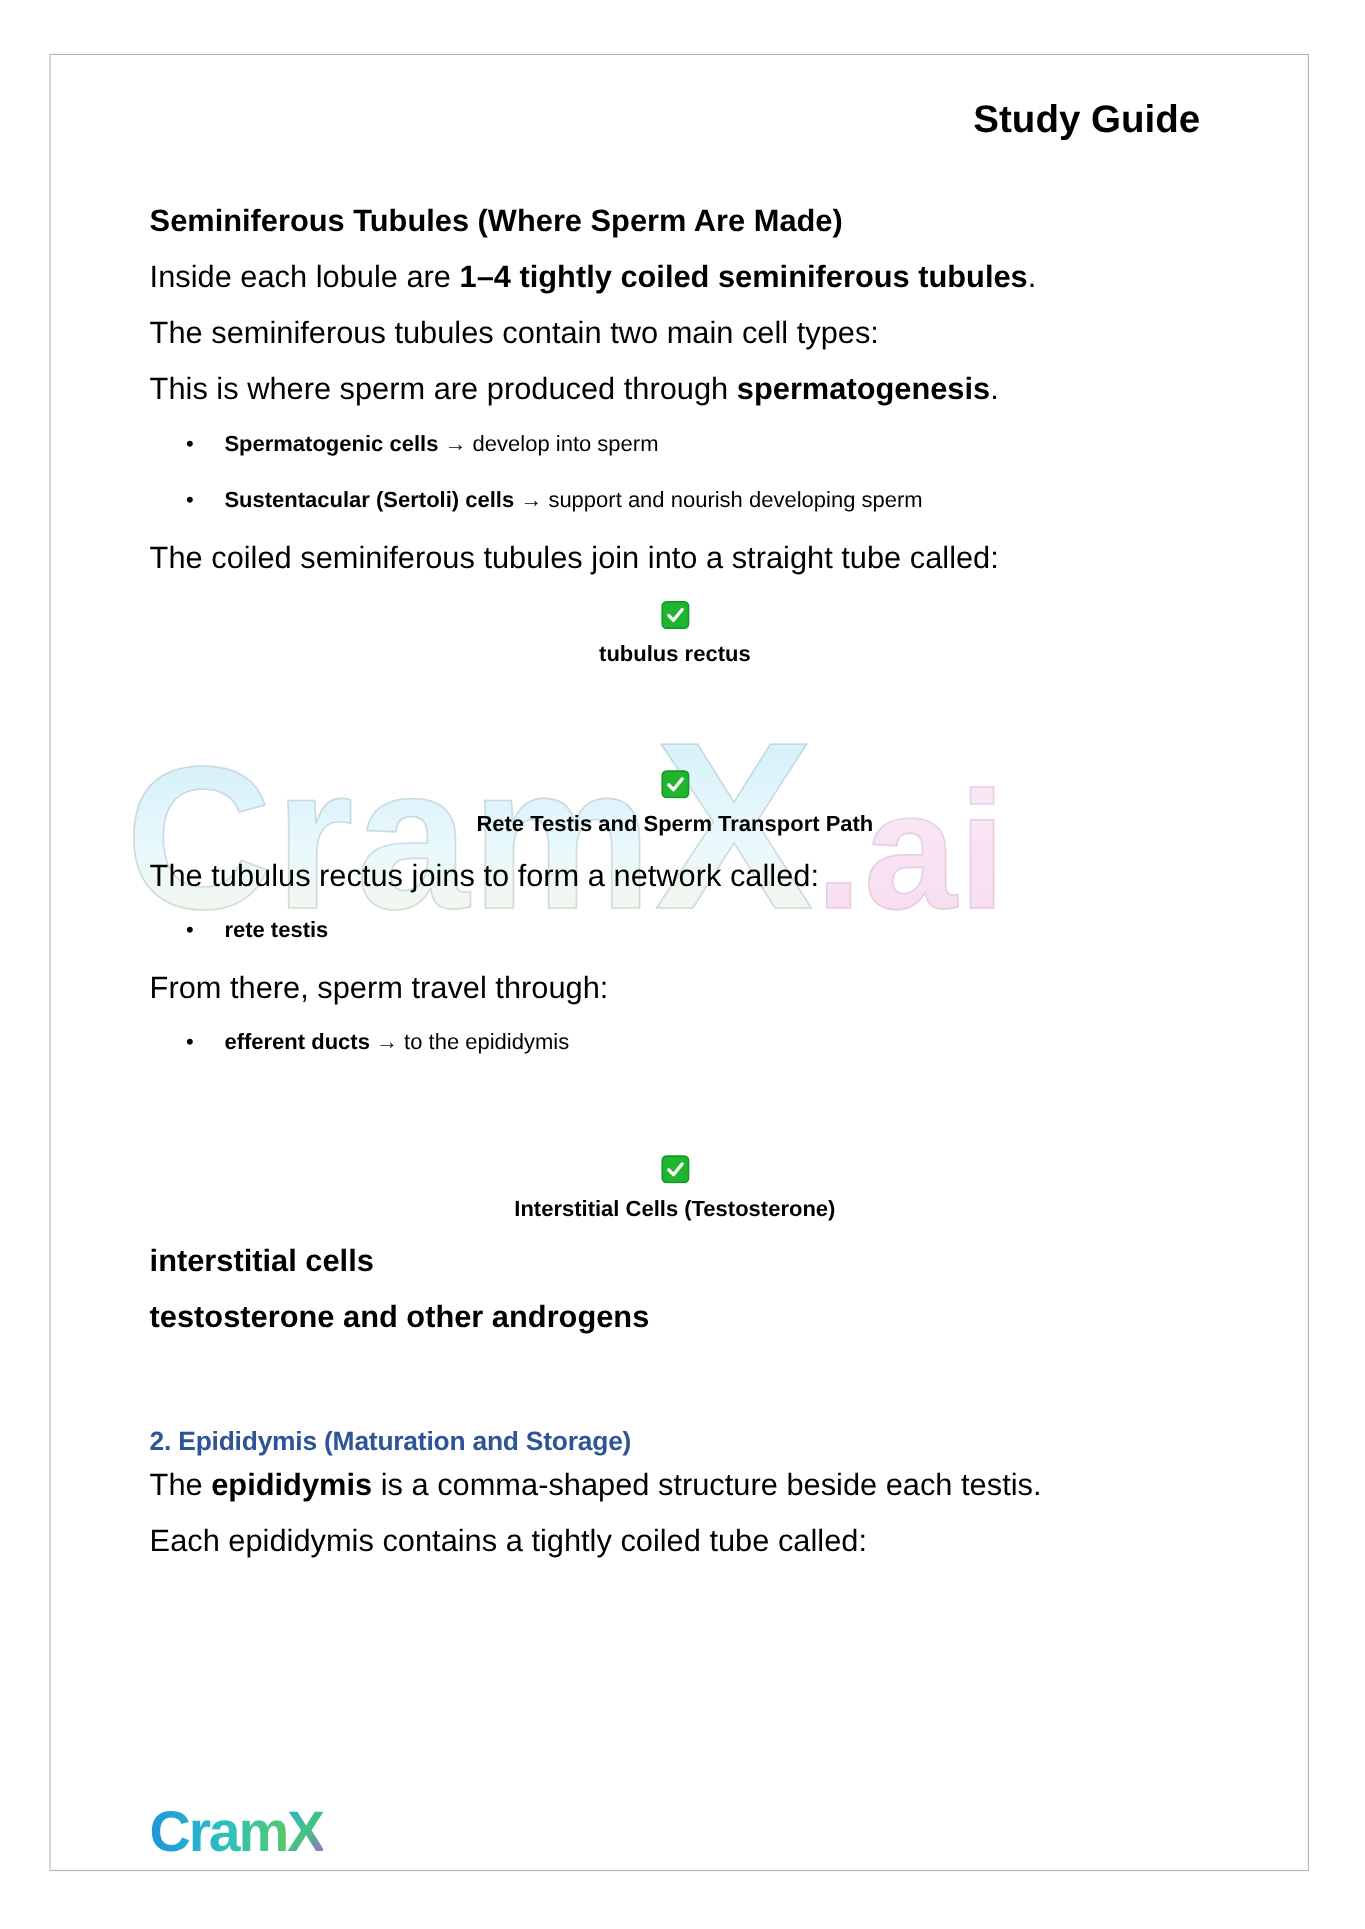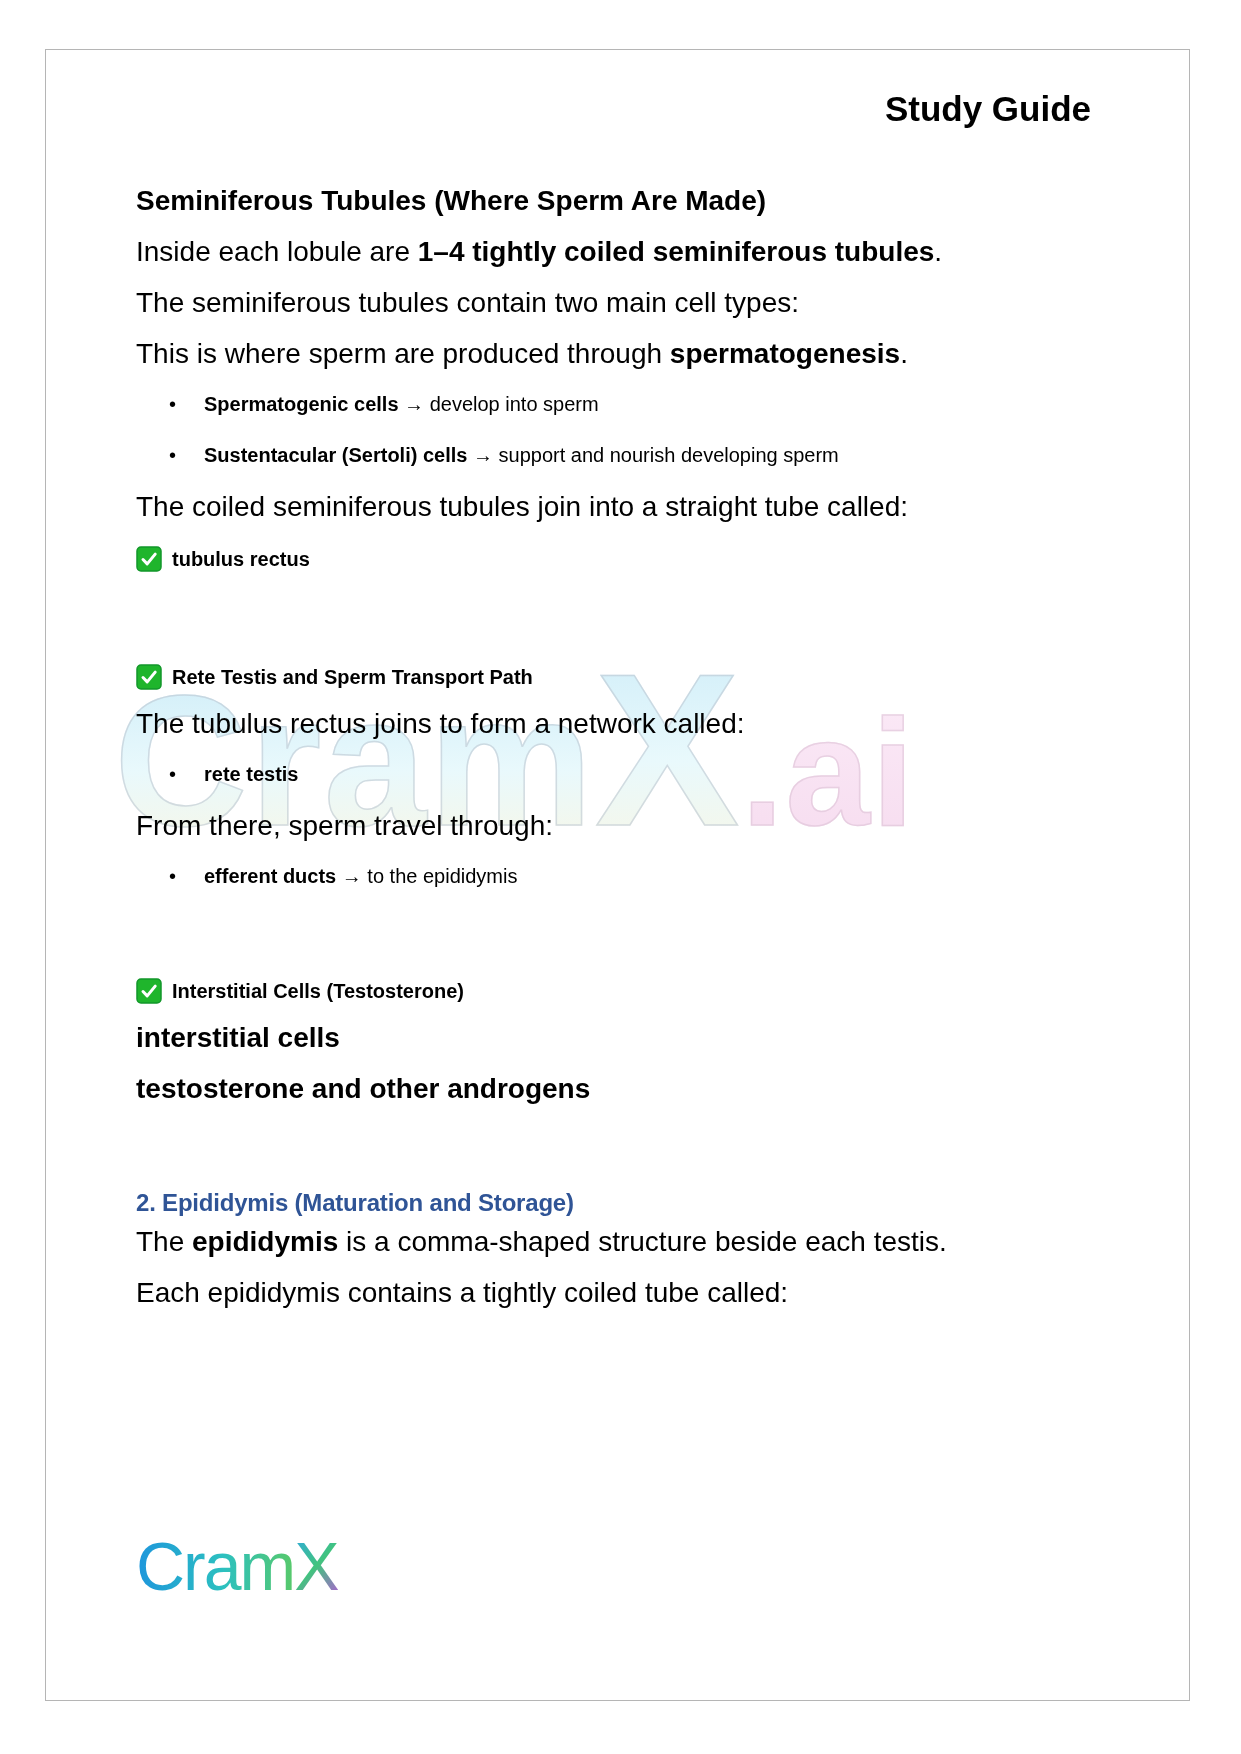--- a/index.html
+++ b/index.html
@@ -86,41 +86,42 @@
     width: 35px;
   }
   .check-row {
     display: flex;
     align-items: center;
     gap: 10px;
     font-size: 20px;
     line-height: 26px;
     font-weight: bold;
     margin: 0 0 22px 0;
+    flex-direction: column;
   }
   .check-icon {
     flex: none;
     width: 26px;
     height: 26px;
   }
   .section-heading {
     color: var(--section-heading, #2F5496);
     font-size: 24px;
     line-height: 30px;
     font-weight: bold;
     letter-spacing: -0.2px;
     margin: 0 0 12px 0;
   }
   .sp70 { height: 70px; }
   .sp62 { height: 62px; }
   .sp60 { height: 60px; }
   .sp200 { height: 200px; }
   .logo {
-    font-size: 68px;
-    font-weight: normal;
+    font-size: 52px;
+    font-weight: bold;
     letter-spacing: -2px;
     line-height: 1;
     white-space: nowrap;
   }
   .logo-cram {
     background: linear-gradient(90deg, #1e96dc 0%, #2cc0c0 55%, #58c96a 100%);
     -webkit-background-clip: text;
     background-clip: text;
     color: transparent;
   }

